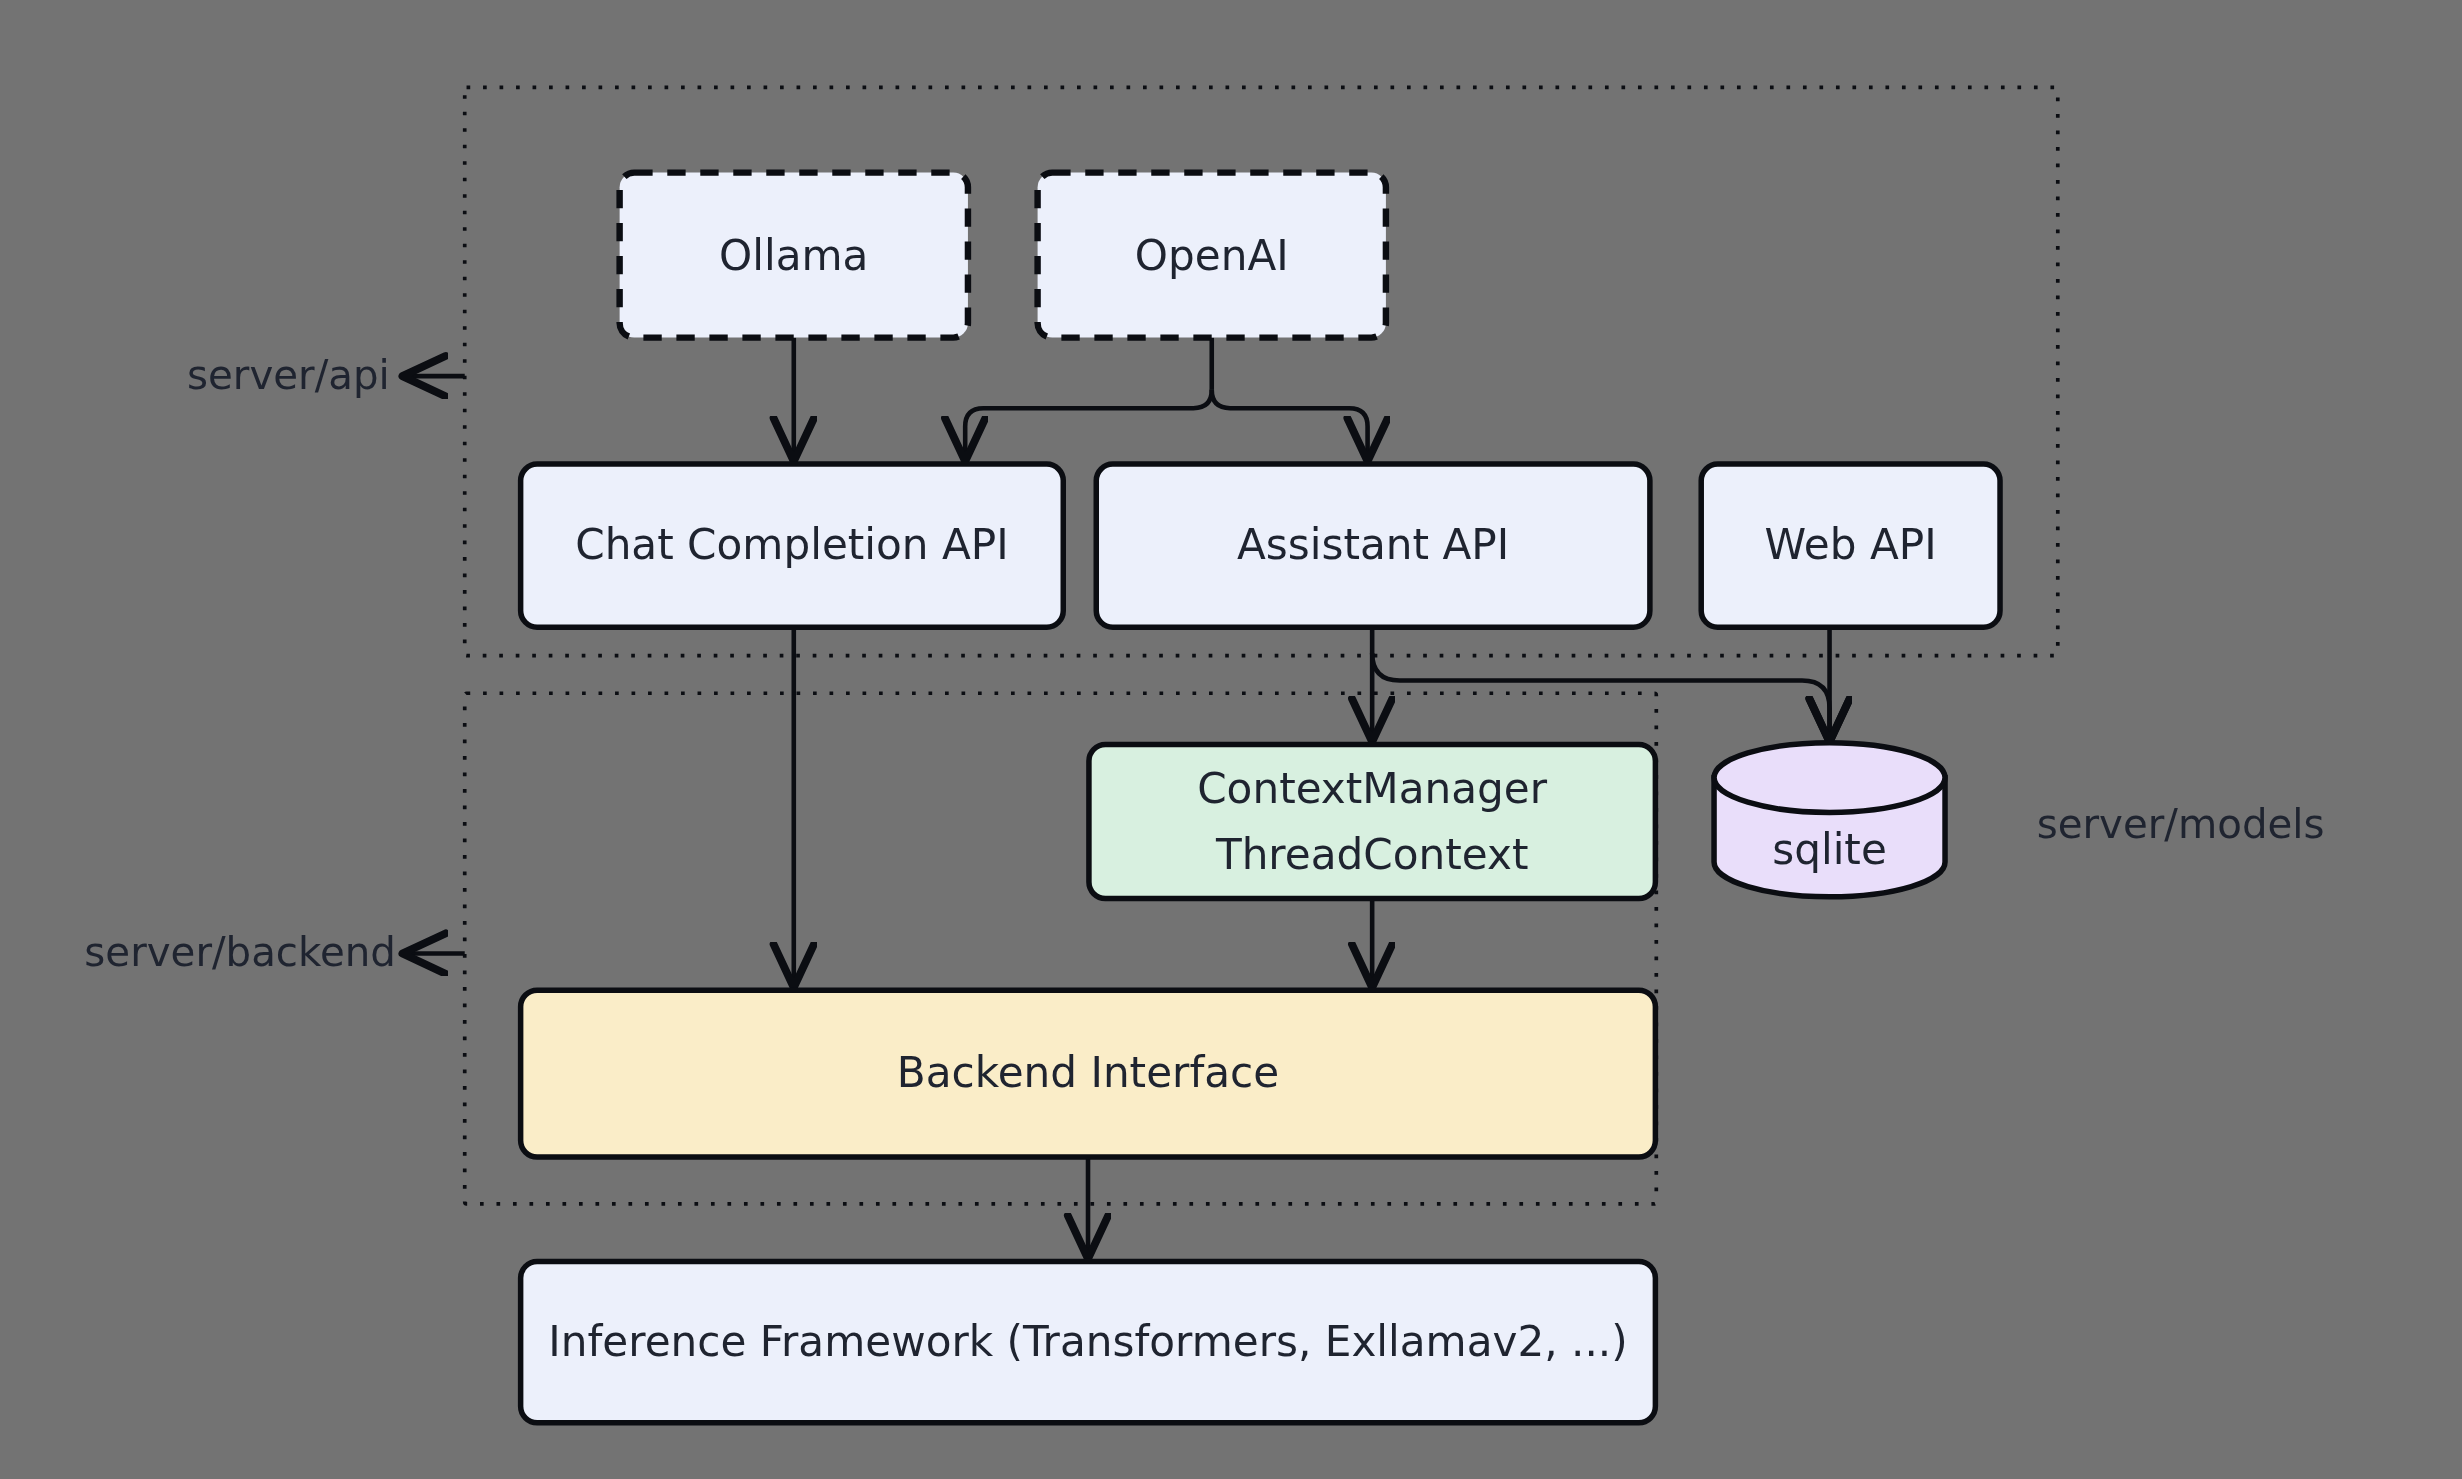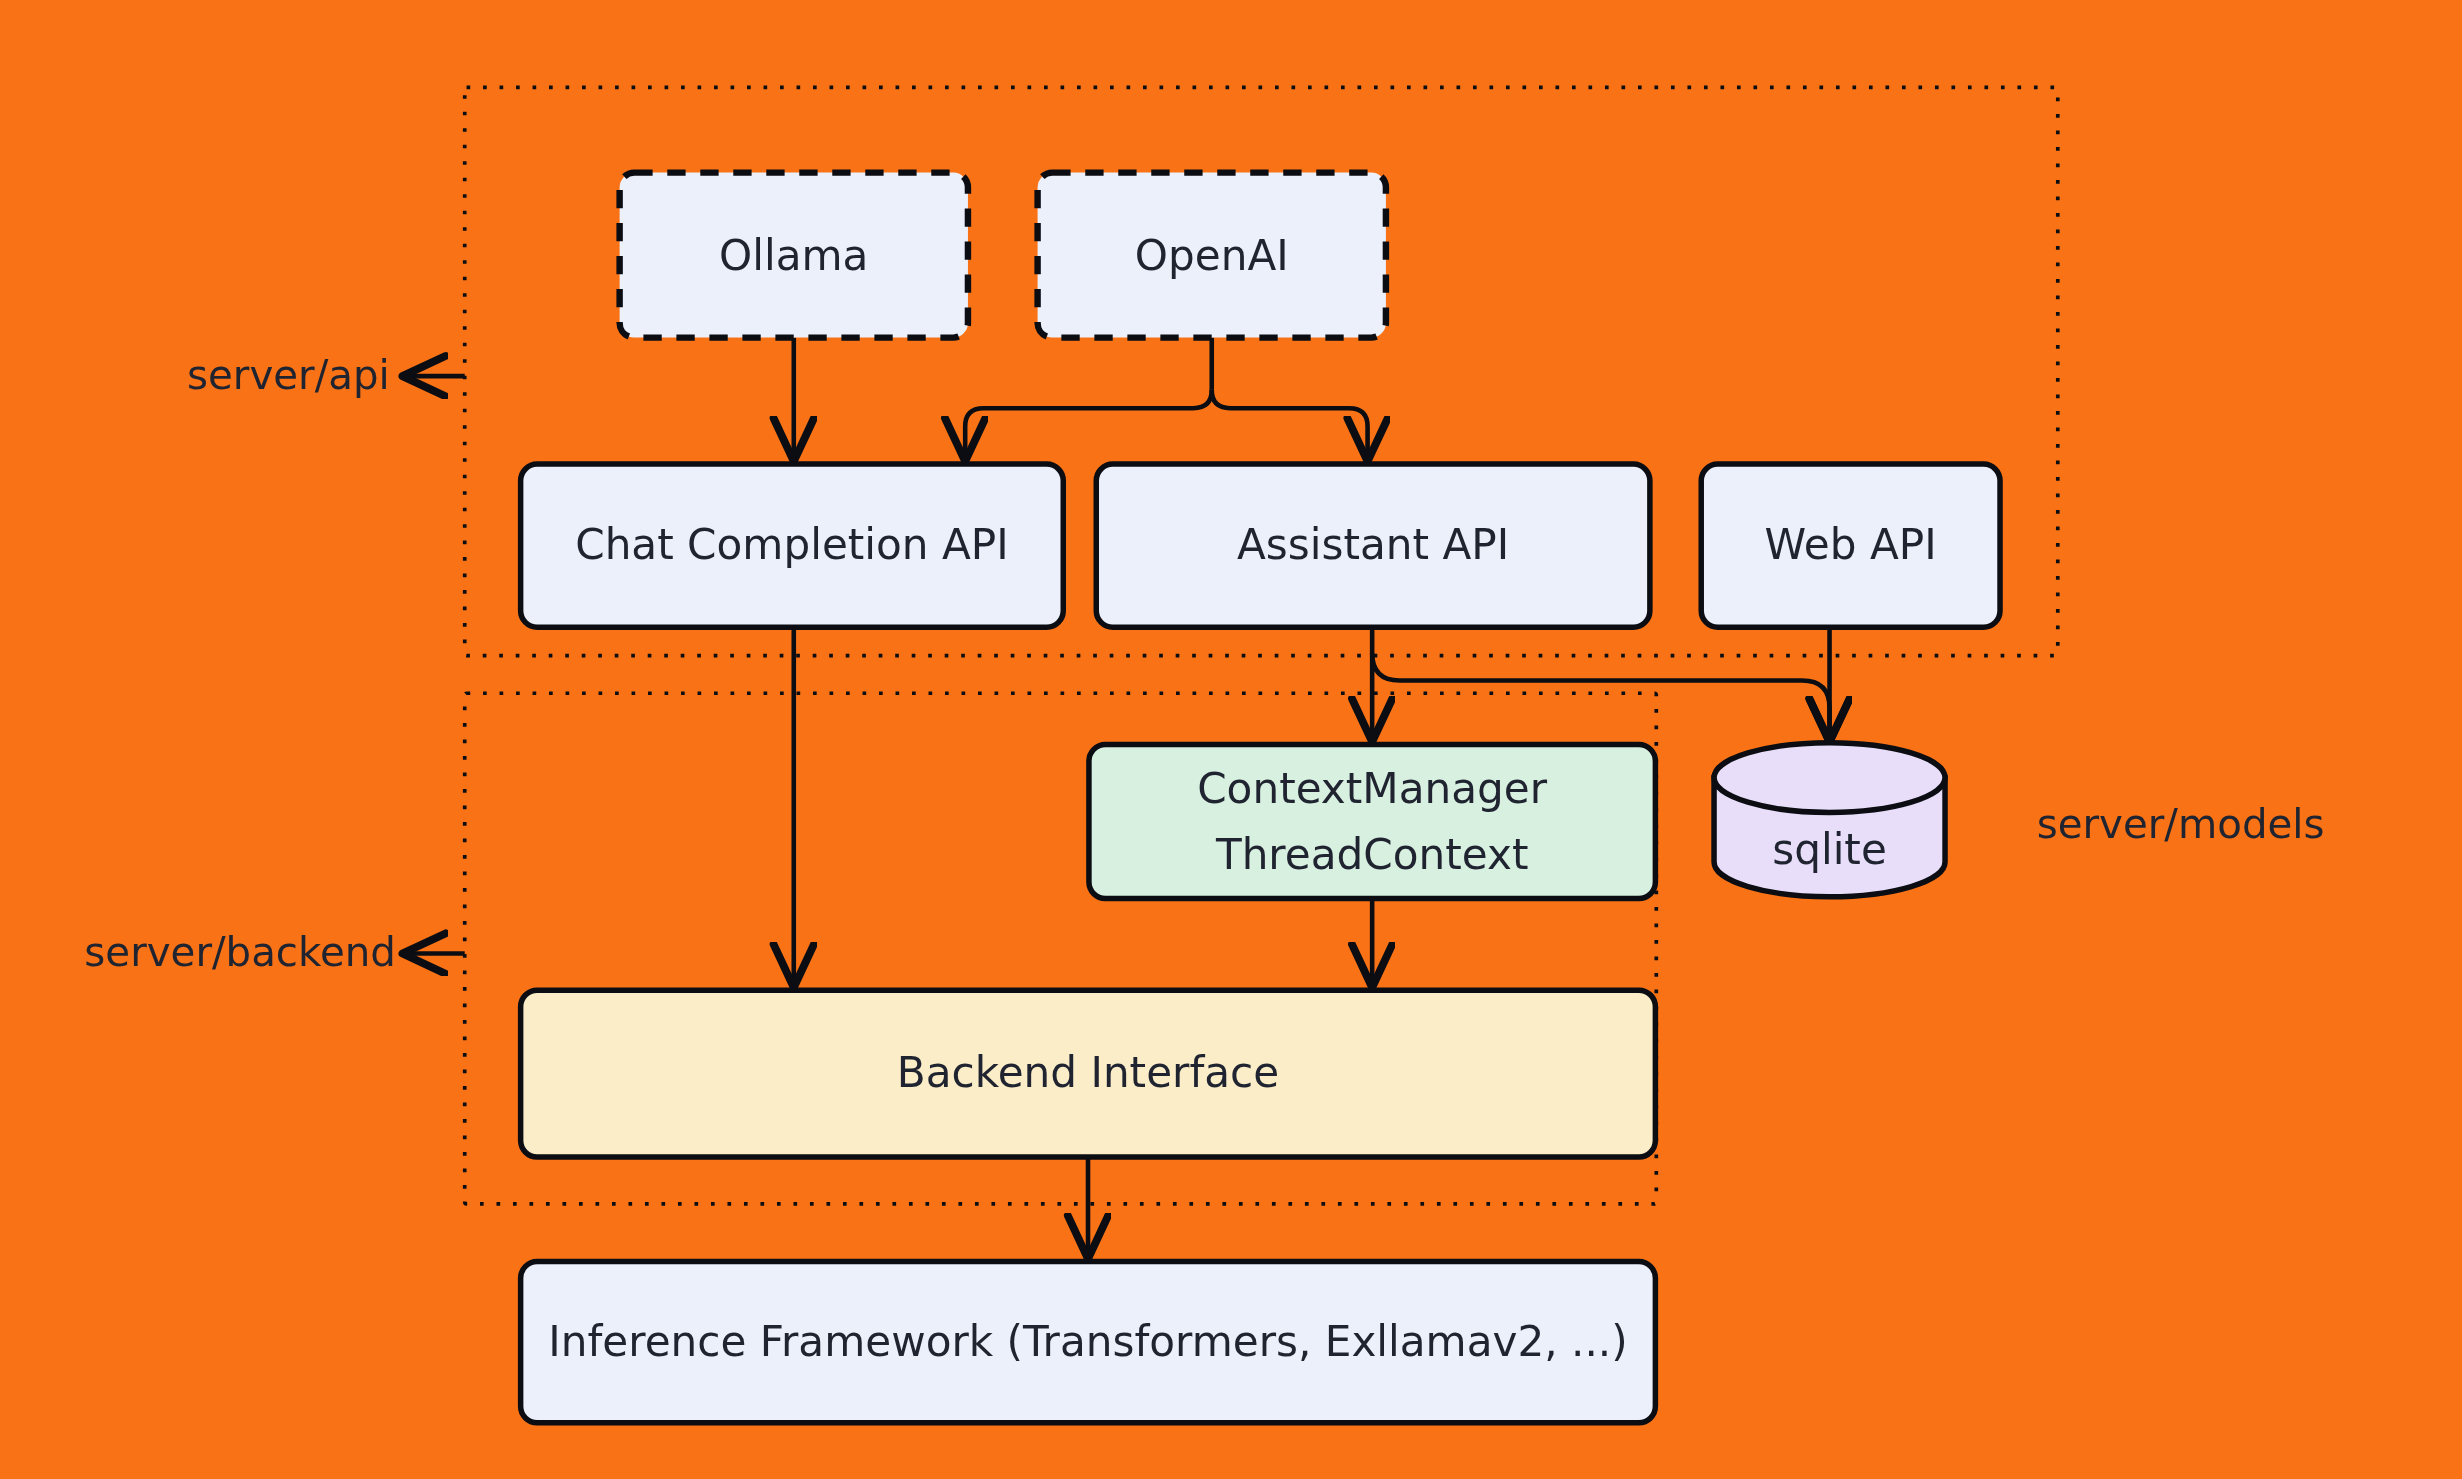--- a/index.html
+++ b/index.html
@@ -10,21 +10,21 @@
   body {
     width: 2462px;
     height: 1480px;
     font-family: "DejaVu Sans", sans-serif;
     overflow: hidden;
   }
   #diagram-root {
     position: relative;
     width: 2462px;
     height: 1480px;
-    background: #f97316;
+    background: #737373;
   }
   svg.diagram {
     display: block;
     width: 2462px;
     height: 1480px;
   }
   .node-label {
     font-family: "DejaVu Sans", sans-serif;
     fill: #1f2430;
     text-anchor: middle;

